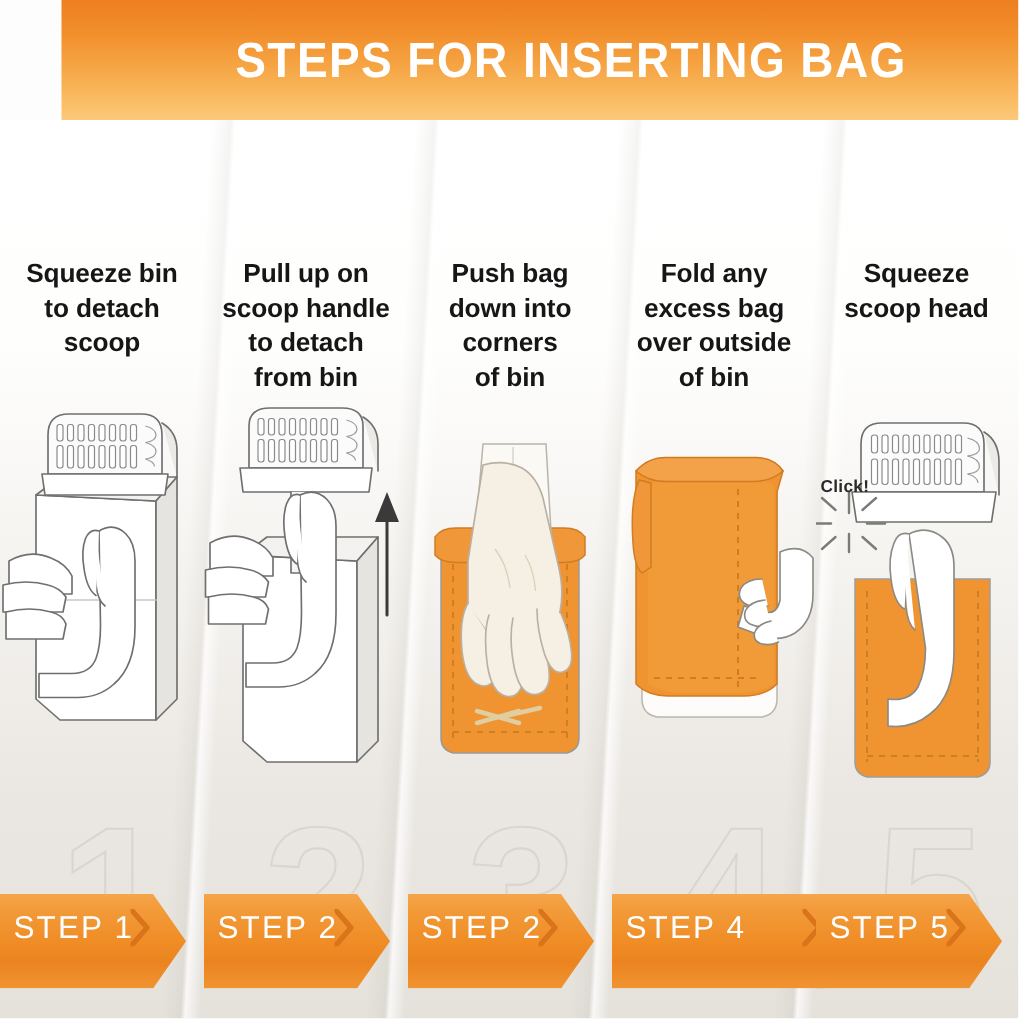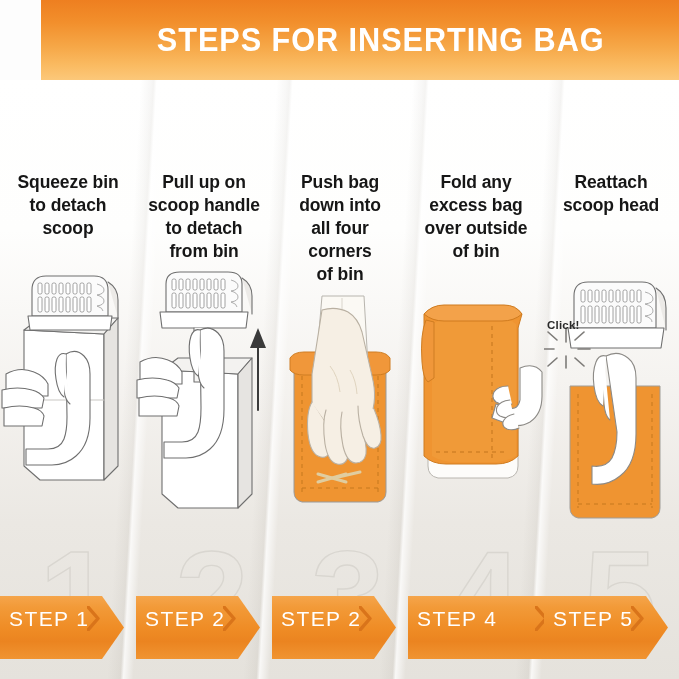--- a/index.html
+++ b/index.html
@@ -140,32 +140,31 @@
     </div>
     <div class="caption" style="left:136px;">
       <div>Pull up on</div>
       <div>scoop handle</div>
       <div>to detach</div>
       <div>from bin</div>
     </div>
     <div class="caption" style="left:272px;">
       <div>Push bag</div>
       <div>down into</div>
-      <div>all four</div>
       <div>corners</div>
       <div>of bin</div>
     </div>
     <div class="caption" style="left:408px;text-align:center;">
       <div>Fold any</div>
       <div>excess bag</div>
       <div>over outside</div>
       <div>of bin</div>
     </div>
     <div class="caption" style="left:543px;">
-      <div>Reattach</div>
+      <div>Squeeze</div>
       <div>scoop head</div>
     </div>
 
     <div class="art" style="left:0px;">
       <svg width="136" height="260" viewBox="0 0 136 260" fill="none">
         <g stroke="#6f6f6f" stroke-width="1.1" stroke-linejoin="round" stroke-linecap="round">
 
           <path d="M24 60 L24 196 L40 210 L104 210 L104 64 Z" fill="#ffffff"></path>
           <path d="M24 60 L40 48 L118 48 L104 64 Z" fill="#f3f2f0"></path>
           <path d="M104 64 L118 48 L118 196 L104 210 Z" fill="#e6e4e1"></path>

